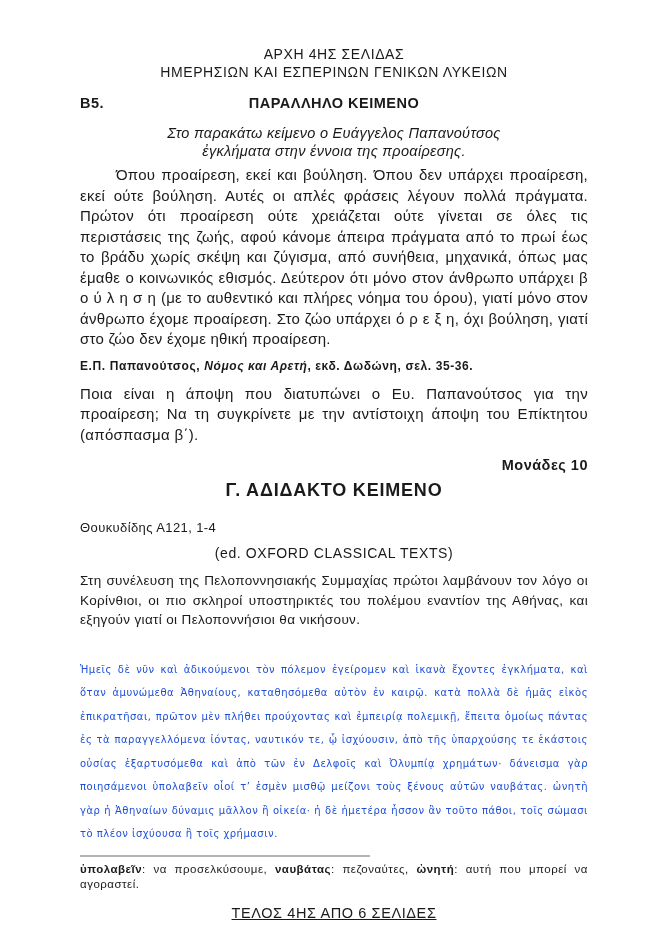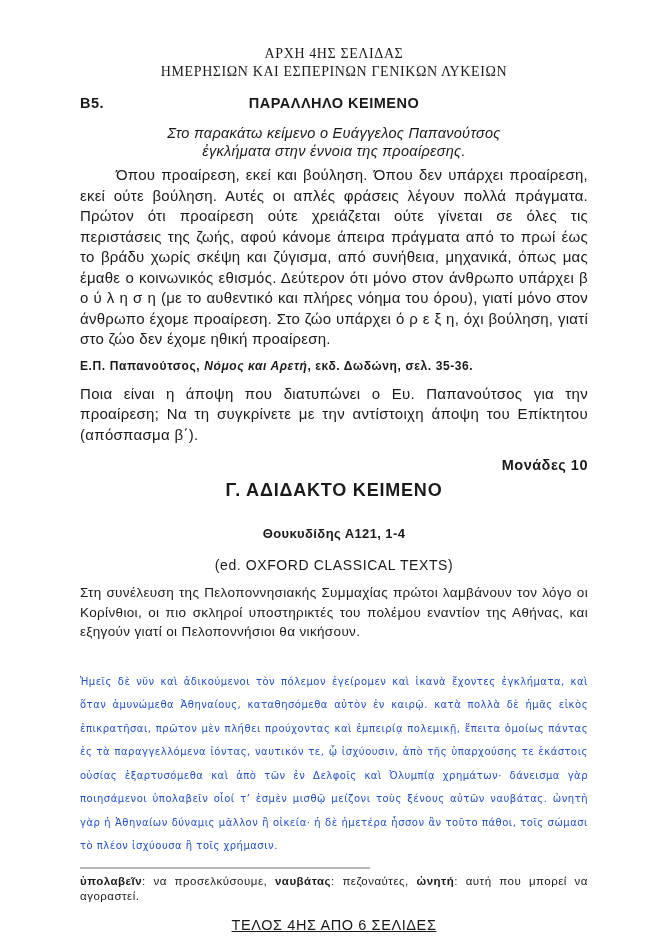--- a/index.html
+++ b/index.html
@@ -1,31 +1,31 @@
 <!DOCTYPE html>
 <html><head>
   <meta charset="utf-8">
   <style>
     html, body { margin: 0; padding: 0; background: #ffffff; }
     body { width: 668px; height: 945px; position: relative; overflow: hidden; color: #1a1a1a; font-family: "Liberation Sans", sans-serif; }
     .page { position: absolute; left: 80px; top: 0; width: 508px; }
-    .hdr { text-align: center; font-size: 14px; letter-spacing: 0.6px; line-height: 18px; font-family: Liberation Serif, serif; }
+    .hdr { text-align: center; font-size: 14px; letter-spacing: 0.6px; line-height: 18px; }
     .hdr1 { margin-top: 45px; }
     .row-b5 { position: relative; margin-top: 14px; height: 20px; font-weight: bold; font-size: 14.5px; letter-spacing: 0.5px; }
     .row-b5 .num { position: absolute; left: 0; top: 0; }
     .row-b5 .title { position: absolute; left: 0; right: 0; text-align: center; }
     .intro { text-align: center; font-style: italic; font-size: 14.5px; line-height: 18px; margin-top: 9px; letter-spacing: 0.3px; }
     .para { text-align: justify; font-size: 15px; line-height: 20.5px; margin-top: 5px; text-indent: 36px; letter-spacing: 0.25px; }
     .source { font-weight: bold; font-size: 12px; letter-spacing: 0.6px; margin-top: 8px; line-height: 16px; }
     .source i { font-style: italic; }
     .question { text-align: justify; font-size: 15px; line-height: 20.5px; margin-top: 10px; letter-spacing: 0.3px; }
     .points { text-align: right; font-weight: bold; font-size: 14.5px; margin-top: 12px; letter-spacing: 0.5px; }
     .section-g { text-align: center; font-weight: bold; font-size: 18px; margin-top: 7px; letter-spacing: 0.8px; }
-    .author { text-align: center; font-weight: bold; font-size: 13px; margin-top: 25px; letter-spacing: 0.4px; }
-    .edition { text-align: center; font-size: 14px; margin-top: 16px; letter-spacing: 0.6px; }
+    .author { text-align: left; font-weight: normal; font-size: 13px; margin-top: 19px; letter-spacing: 0.4px; }
+    .edition { text-align: center; font-size: 14px; margin-top: 10px; letter-spacing: 0.6px; }
     .context { text-align: justify; font-size: 13.5px; line-height: 19.5px; margin-top: 10px; letter-spacing: 0.35px; }
     .greek { text-align: justify; font-family: "DejaVu Sans", sans-serif; font-size: 10px; line-height: 23.5px; margin-top: 28px; letter-spacing: 0.5px; color: #1d4ed8; }
     .fn-rule { width: 290px; height: 0; border-top: 2px solid #b5b5b5; margin-top: 9px; }
     .footnote { font-size: 11.5px; line-height: 15px; margin-top: 5px; letter-spacing: 0.5px; text-align: justify; }
     .footnote b { font-weight: bold; }
     .end { text-align: center; font-size: 14.5px; text-decoration: underline; margin-top: 13px; letter-spacing: 0.6px; }
   </style>
 </head>
 <body>
 

